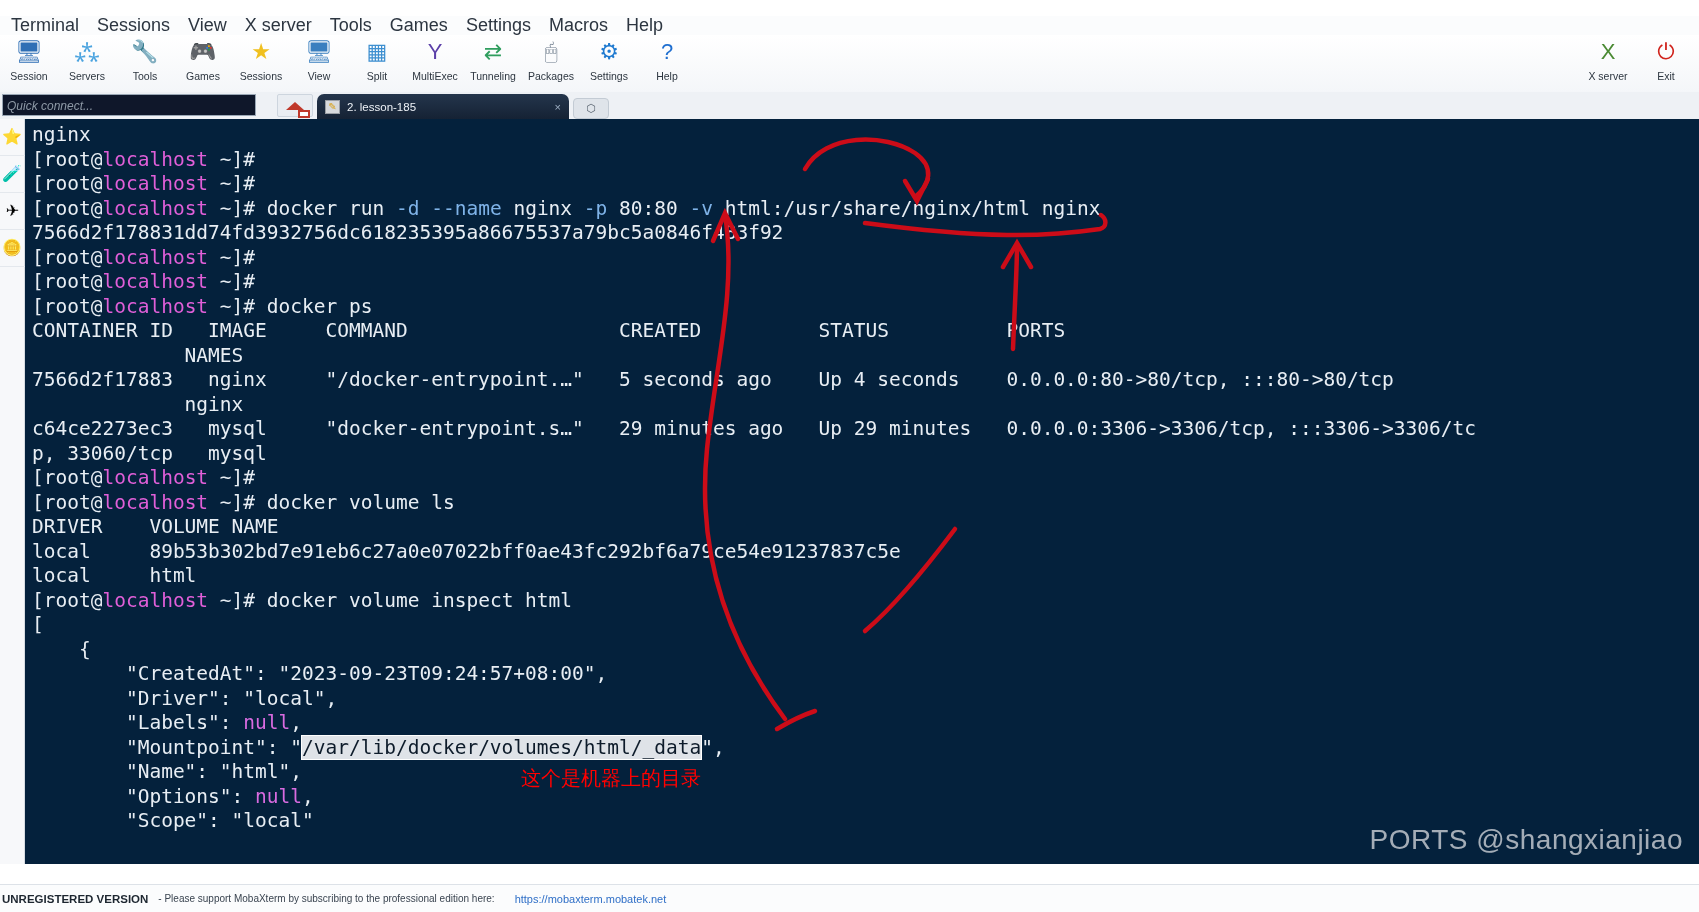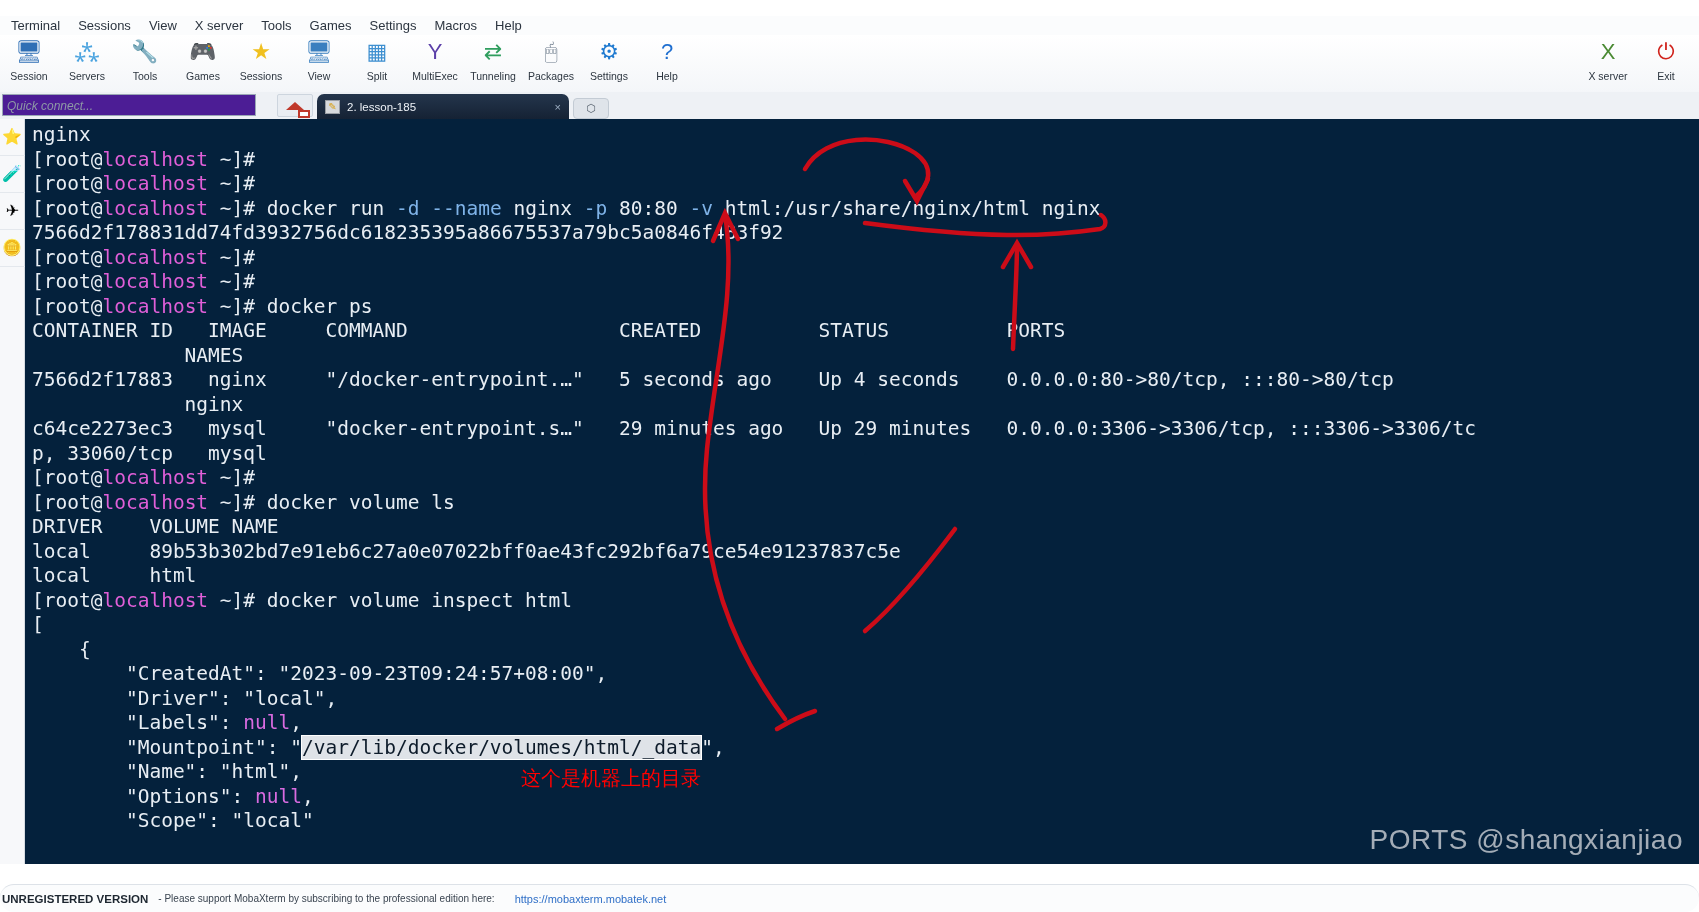--- a/index.html
+++ b/index.html
@@ -30,21 +30,21 @@
   .win-btns { position: absolute; right: 6px; top: 0; display: flex; gap: 28px; }
   .win-btns span { font-size: 12px; color: #5a6470; line-height: 14px; }
 
   
   .menubar {
     position: absolute; left: 0; top: 16px; width: 1699px; height: 19px;
     background: #fbfcfd;
     display: flex; align-items: center; padding-left: 2px;
   }
   .menubar .mi {
-    font-size: 13px; color: #2c3540; padding: 0 9px; white-space: nowrap; cursor: default;
+    font-size: 18px; color: #2c3540; padding: 0 9px; white-space: nowrap; cursor: default;
   }
 
   
   .toolbar {
     position: absolute; left: 0; top: 35px; width: 1699px; height: 57px;
     background: linear-gradient(#ffffff,#f4f6f9);
     display: flex; align-items: flex-start;
   }
   .tb-item {
     width: 58px; height: 56px;
@@ -59,21 +59,21 @@
   .tb-item .cap { font-size: 10.5px; color: #2d3640; margin-top: 3px; white-space: nowrap; }
   .tb-right { position: absolute; right: 4px; top: 0; display: flex; }
 
   
   .qcrow {
     position: absolute; left: 0; top: 92px; width: 1699px; height: 27px;
     background: #eef1f5;
   }
   .qc-input {
     position: absolute; left: 2px; top: 2px; width: 254px; height: 22px;
-    background: #4c1d95; border: 1px solid #9aa7b5;
+    background: #0f172a; border: 1px solid #9aa7b5;
     font-size: 12px; color: #8e99a6; font-style: italic;
     padding: 2px 4px; line-height: 18px;
   }
   .home-btn {
     position: absolute; left: 277px; top: 2px; width: 36px; height: 23px;
     background: #e9edf2; border: 1px solid #cdd5de; border-radius: 2px;
     display: flex; align-items: center; justify-content: center;
   }
   .home-btn .roof {
     width: 0; height: 0; border-left: 9px solid transparent; border-right: 9px solid transparent;
@@ -148,21 +148,21 @@
   .watermark {
     position: absolute; right: 16px; bottom: 56px;
     font-size: 28px; color: #c8ccd2; opacity: .82;
     font-family: "Liberation Sans", sans-serif; letter-spacing: .5px;
   }
 
   
   .statusbar {
     position: absolute; left: 0; bottom: 0; width: 1699px; height: 28px;
     background: #fbfcfd; border-top: 1px solid #dde2e8;
-    display: flex; align-items: center; gap: 10px; padding-left: 2px; border-radius: 14px;
+    display: flex; align-items: center; gap: 10px; padding-left: 2px;
   }
   .statusbar .unreg { font-size: 11.5px; font-weight: bold; color: #1d2630; }
   .statusbar .msg { font-size: 10px; color: #3a4450; }
   .statusbar .lnk { font-size: 11px; color: #2f6fc7; margin-left: 10px; }
 </style>
 </head>
 <body>
 
 <div class="titlebar">
   <div class="tb-icon"></div>

